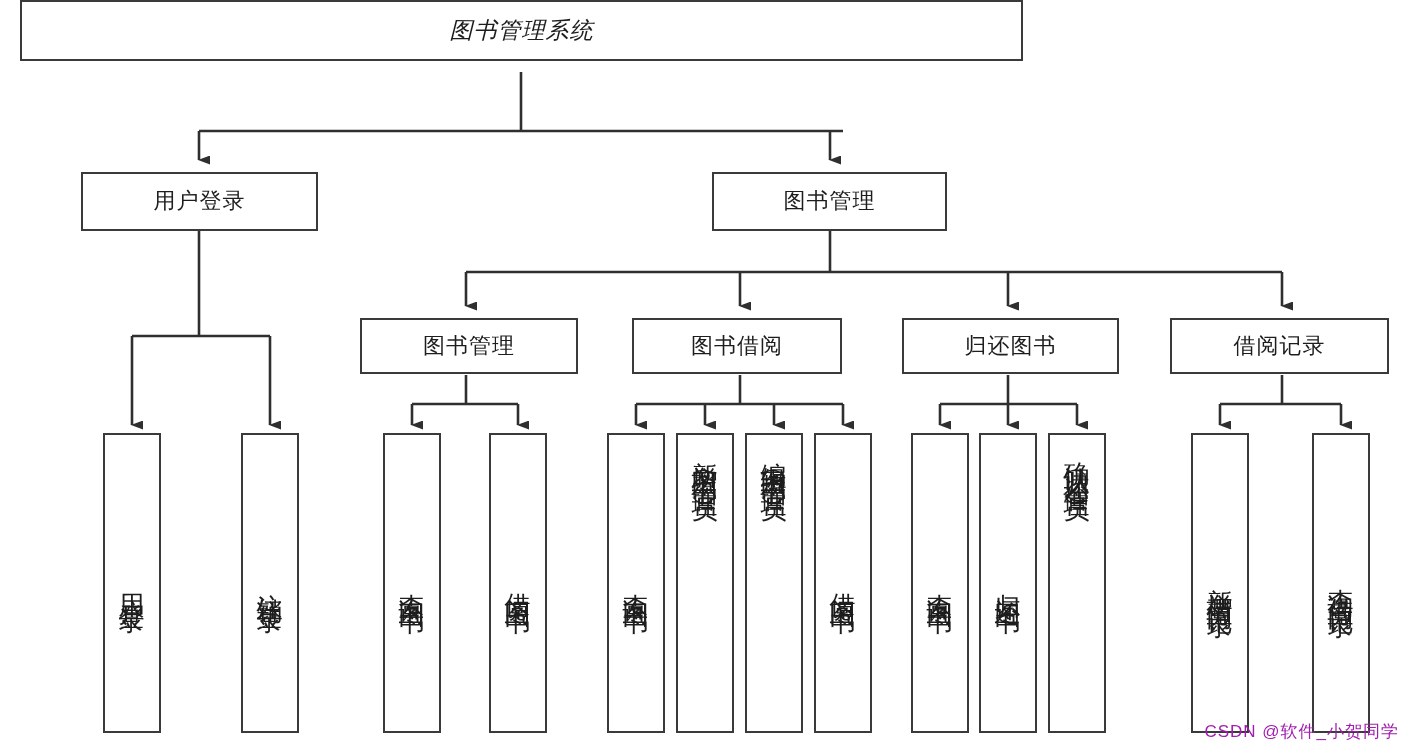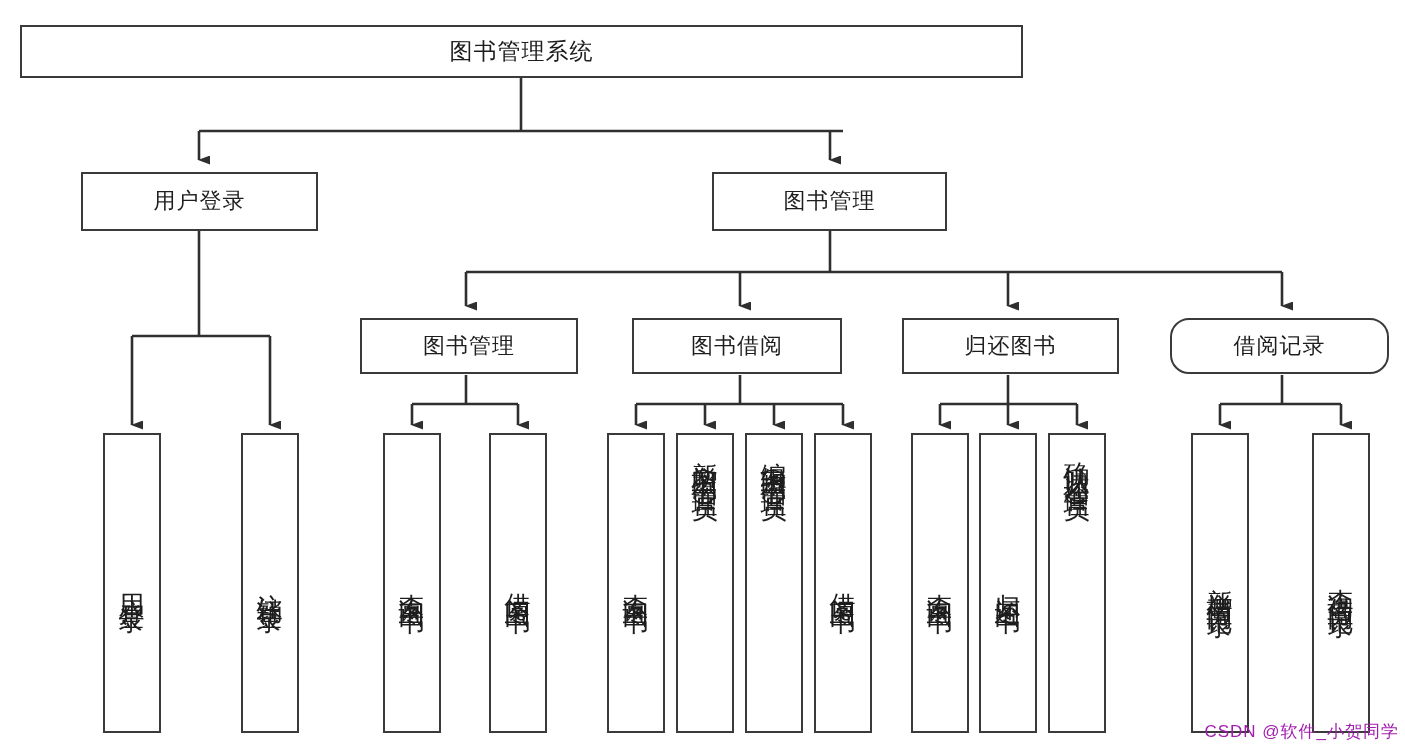--- a/index.html
+++ b/index.html
@@ -101,41 +101,41 @@
       <path d="M1008,404 L1008,425" marker-end="url(#ah)"></path>
       <path d="M1077,404 L1077,425" marker-end="url(#ah)"></path>
 
       <path d="M1282,375 L1282,404"></path>
       <path d="M1220,404 L1341,404"></path>
       <path d="M1220,404 L1220,425" marker-end="url(#ah)"></path>
       <path d="M1341,404 L1341,425" marker-end="url(#ah)"></path>
     </g>
   </svg>
 
-  <div class="node title horiz" style="left:20px;top:25px;width:1003px;height:53px;">
+  <div class="node title horiz" style="left:20px;top:0;width:1003px;height:61px;font-style:italic;">
     <span class="lbl">图书管理系统</span>
   </div>
 
   <div class="node horiz" style="left:81px;top:172px;width:237px;height:59px;">
     <span class="lbl">用户登录</span>
   </div>
   <div class="node horiz" style="left:712px;top:172px;width:235px;height:59px;">
     <span class="lbl">图书管理</span>
   </div>
 
   <div class="node horiz" style="left:360px;top:318px;width:218px;height:56px;">
     <span class="lbl">图书管理</span>
   </div>
   <div class="node horiz" style="left:632px;top:318px;width:210px;height:56px;">
     <span class="lbl">图书借阅</span>
   </div>
   <div class="node horiz" style="left:902px;top:318px;width:217px;height:56px;">
     <span class="lbl">归还图书</span>
   </div>
-  <div class="node horiz" style="left:1170px;top:318px;width:219px;height:56px;border-radius:19px;">
+  <div class="node horiz" style="left:1170px;top:318px;width:219px;height:56px;">
     <span class="lbl">借阅记录</span>
   </div>
 
   <div class="node vert mid" style="left:103px;top:433px;width:58px;height:300px;">
     <span class="lbl">用户登录</span>
   </div>
   <div class="node vert mid" style="left:241px;top:433px;width:58px;height:300px;">
     <span class="lbl">注销登录</span>
   </div>
 

